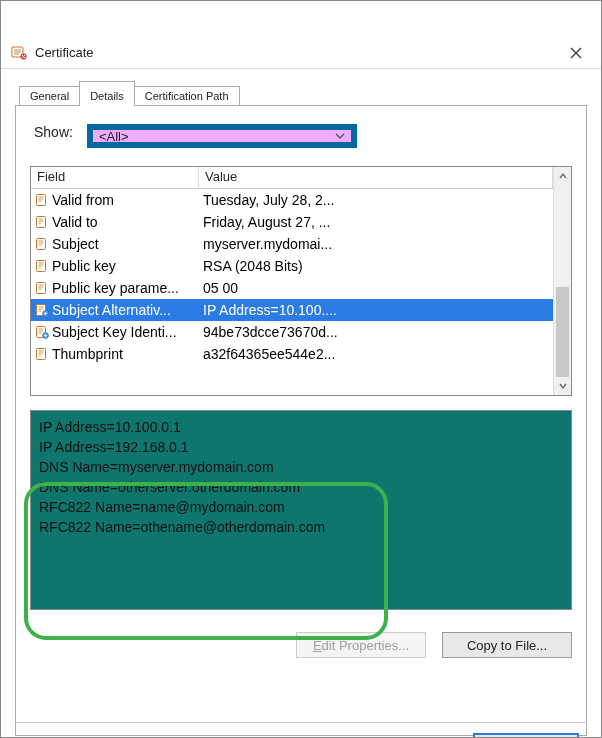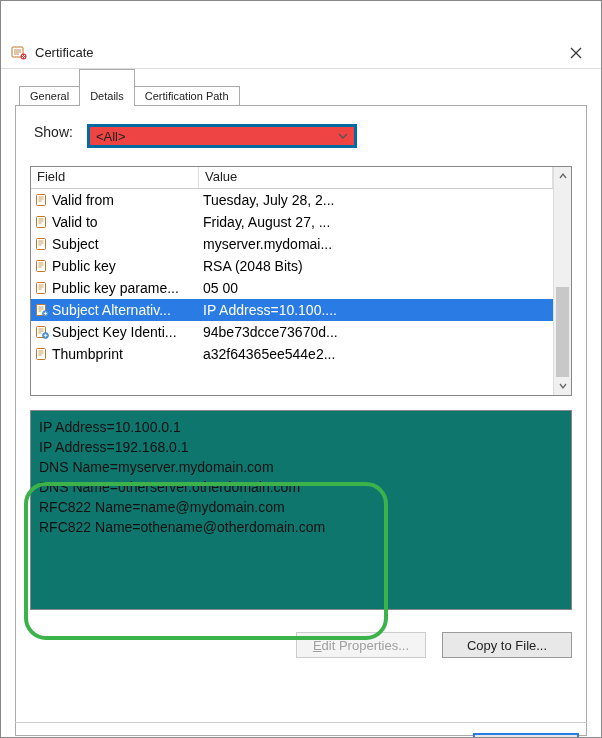--- a/index.html
+++ b/index.html
@@ -60,21 +60,21 @@
     font-size:11px;
     background:#fff;
     color:#222;
     margin-right:-1px;
   }
   .tab.active {
     position:relative;
     top:1px;
     background:#fff;
     z-index:2;
-    padding-top:20px;
+    padding-top:8px;
     padding-bottom:4px;
   }
   .tabpanel {
     border:1px solid #aaa;
     padding:14px 14px 14px 14px;
     height:631px;
     position:relative;
     background:#fff;
   }
 
@@ -87,23 +87,23 @@
     margin-top:4px;
     padding-left:4px;
   }
   .showrow label { color:#222; font-size:14px;}
   .combo {
     display:flex;
     align-items:center;
     justify-content:space-between;
     width:270px;
     height:24px;
-    border:3px solid #0369a1;
+    border:6px solid #0369a1;
     padding:0 6px;
-    background:#ef4444;
+    background:#f0abfc;
     color:#222;
   }
   .combo svg{width:10px;height:10px;}
 
   
   .listview-wrap {
     border:1px solid #888;
     height:230px;
     display:flex;
     margin-bottom:14px;

